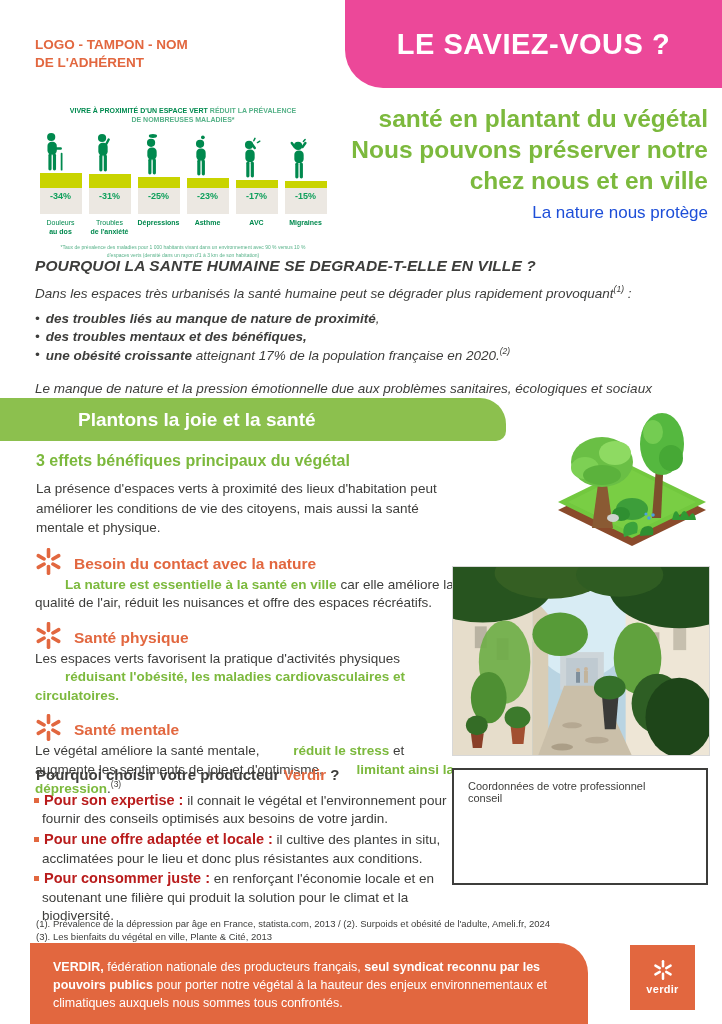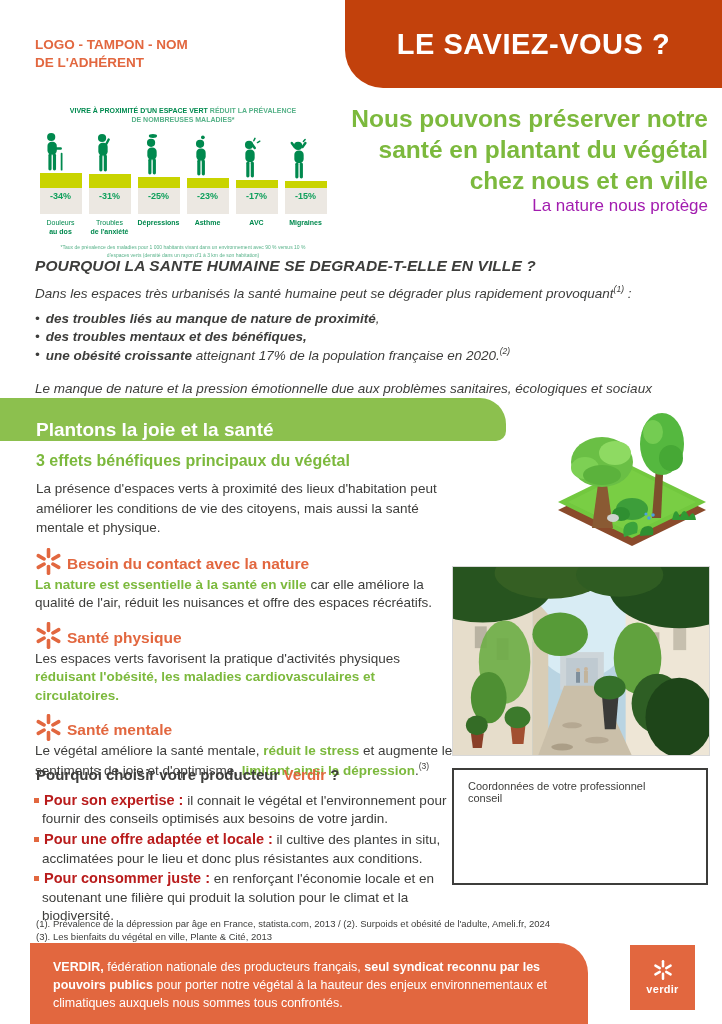--- a/index.html
+++ b/index.html
@@ -1,20 +1,20 @@
 <!DOCTYPE html>
 <html><head>
 <meta charset="utf-8">
 <style>
   * { margin:0; padding:0; box-sizing:border-box; }
   body { background:#fff; font-family:"Liberation Sans", sans-serif; }
   .page { position:relative; width:722px; height:1024px; background:#fff; overflow:hidden; color:#3d3d3b; }
 
   
-  .hdr-banner { position:absolute; left:345px; top:0; width:377px; height:88px; background:#c2410c;
+  .hdr-banner { position:absolute; left:345px; top:0; width:377px; height:88px; background:#ec4899;
     border-radius:0 0 0 38px; display:flex; align-items:center; justify-content:center; }
   .hdr-banner span { color:#fff; font-size:29px; font-weight:bold; letter-spacing:.5px; }
   .adherent { position:absolute; left:35px; top:36px; color:#e2673f; font-weight:bold; font-size:13.5px; line-height:1.35; }
 
   
   .chart { position:absolute; left:30px; top:106px; width:306px; }
   .chart-title { text-align:center; font-size:7px; line-height:1.35; color:#57b289; font-weight:bold; }
   .chart-title .tb { color:#008a4f; }
   .chart-cols { display:flex; justify-content:center; align-items:flex-end; gap:7px; margin-top:4px; }
   .ccol { width:42px; display:flex; flex-direction:column; justify-content:flex-end; }
@@ -23,53 +23,53 @@
   .lime { width:42px; background:#c9d400; }
   .gray { width:42px; height:26px; background:#ece8e2; text-align:center; }
   .pct { font-size:9px; font-weight:bold; color:#0fa05c; padding-top:3px; }
   .cat { margin-top:4px; font-size:7px; line-height:1.3; color:#00894e; text-align:center; min-height:18px; }
   .cat .b { font-weight:bold; }
   .chart-foot { margin-top:8px; text-align:center; font-size:5px; line-height:1.5; color:#57b289; }
 
   
   .hero { position:absolute; left:300px; top:103px; width:408px; text-align:right; }
   .hero-line { font-size:24.5px; font-weight:bold; color:#7cb93d; line-height:1.27; }
-  .hero-sub { font-size:17px; color:#a21caf; }
+  .hero-sub { margin-top:7px; font-size:17px; color:#1d4ed8; }
 
   
   .why { position:absolute; left:35px; top:257px; width:658px;font-style:italic; }
   .why h2 { font-size:15.5px; font-weight:bold; letter-spacing:.1px; }
   .why .intro { margin-top:9px; font-size:13.5px; }
   .why ul { list-style:none; margin-top:9px; }
   .why li { font-size:13.5px; line-height:1.35; }
   .why li::before { content:"•"; margin-right:6px; }
   .why li .b { font-weight:bold; }
   .why .outro { margin-top:15px; font-size:13.5px; line-height:1.38; }
   sup { font-size:8.5px; vertical-align:super; }
 
   
   .gbanner { position:absolute; left:0; top:398px; width:506px; height:43px; background:#8cc04e;
-    border-radius:0 26px 10px 0; display:flex; align-items:flex-end; }
+    border-radius:0 26px 10px 0; display:flex; align-items:center;padding-left:42px; }
   .gbanner span { color:#fff; font-size:19px; font-weight:bold; padding-left:36px; }
 
   
   .plantons { position:absolute; left:36px; top:452px; width:430px; }
   .plantons h3 { font-size:16px; font-weight:bold; color:#7cb93d; }
   .plantons p { margin-top:9px; font-size:13.5px; line-height:1.45; }
 
   .trees { position:absolute; left:556px; top:406px; width:152px; height:140px; }
 
   
   .benefits { position:absolute; left:35px; top:548px; width:424px; }
   .benefit { margin-bottom:9px; }
-  .bhead { display:flex; align-items:flex-end; gap:5px; }
+  .bhead { display:flex; align-items:flex-end; gap:12px; }
   .bhead svg { width:27px; height:27px; flex:0 0 auto; }
   .bhead span { font-size:15.5px; font-weight:bold; color:#e2673f; padding-bottom:2px; }
   .benefit p { font-size:13.5px; line-height:1.37; margin-top:1px; }
-  .gb { color:#7cb93d; font-weight:bold; }
+  .gb { color:#7cb93d; font-weight:bold;margin-left:30px; }
 
   
   .photo { position:absolute; left:452px; top:566px; width:258px; height:190px; border:1px solid #d8d8d8; }
   .contact { position:absolute; left:452px; top:768px; width:256px; height:117px; border:2px solid #3d3d3b; background:#fff; }
   .contact span { display:block; padding:10px 25px 0 14px; font-size:11px; color:#3d3d3b; }
 
   
   .choose { position:absolute; left:30px; top:766px; width:420px; }
   .choose h3 { font-size:15px; font-weight:bold; padding-left:6px; }
   .choose h3 .brand { color:#e2673f; }
@@ -205,22 +205,22 @@
         <div class="cat"><span class="b">Migraines</span></div>
       </div>
 
     </div>
     <div class="chart-foot">
       <span>*Taux de prévalence des maladies pour 1 000 habitants vivant dans un environnement avec 90 % versus 10 %</span><br><span>d'espaces verts (densité dans un rayon d'1 à 3 km de son habitation)</span>
     </div>
   </div>
 
   <div class="hero">
+    <div class="hero-line">santé en plantant du végétal</div>
     <div class="hero-line">Nous pouvons préserver notre</div>
-    <div class="hero-line">santé en plantant du végétal</div>
     <div class="hero-line">chez nous et en ville</div>
     <div class="hero-sub">La nature nous protège</div>
   </div>
 
   <div class="why">
     <h2>POURQUOI LA SANTE HUMAINE SE DEGRADE-T-ELLE EN VILLE ?</h2>
     <p class="intro"><span>Dans les espaces très urbanisés la santé humaine peut se dégrader plus rapidement provoquant</span><sup>(1)</sup><span> :</span></p>
     <ul>
       <li><span class="b">des troubles liés au manque de nature de proximité</span><span>,</span></li>
       <li><span class="b">des troubles mentaux et des bénéfiques,</span><span></span></li>

